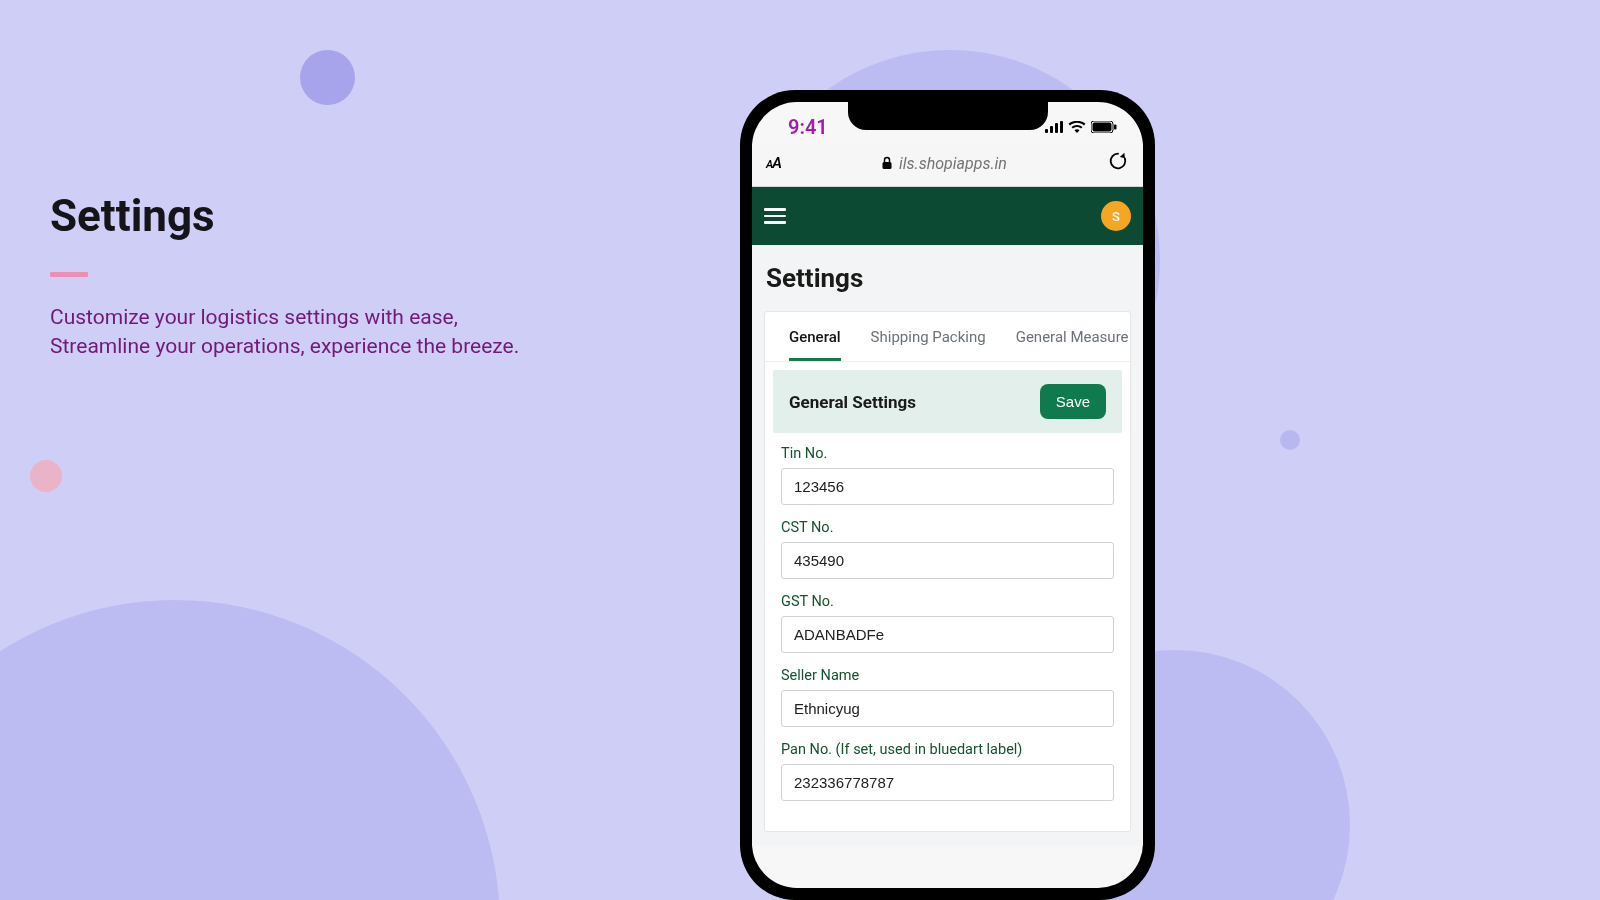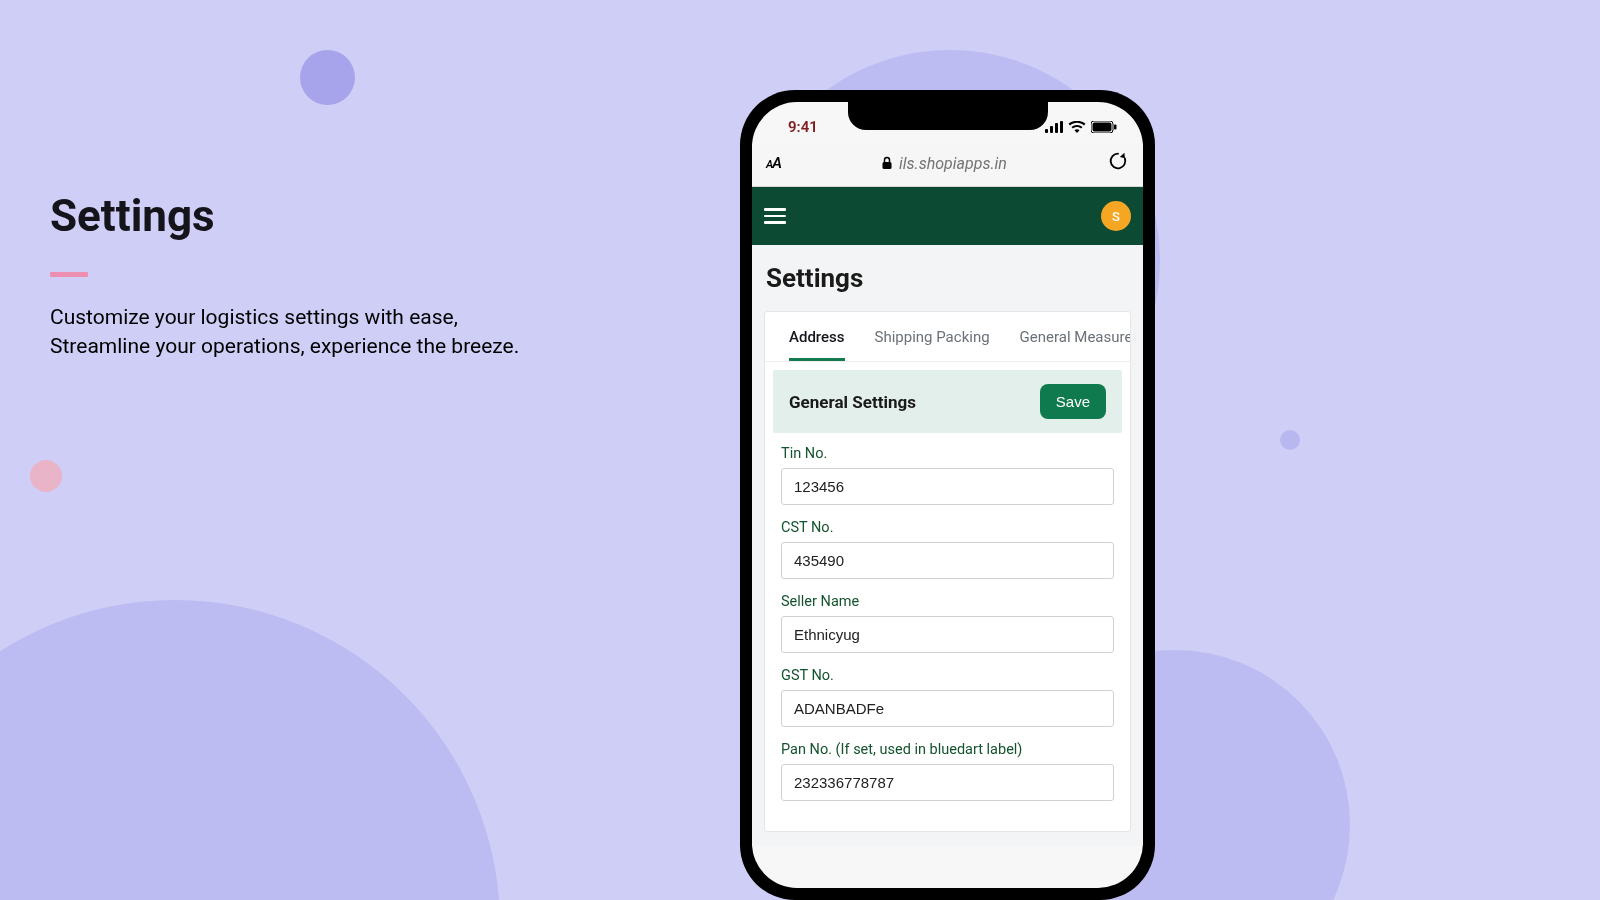--- a/index.html
+++ b/index.html
@@ -37,21 +37,21 @@
   .accent-bar {
     width: 38px;
     height: 5px;
     background: #ec8fb0;
     margin: 30px 0 26px 0;
     border-radius: 1px;
   }
   .desc {
     font-size: 21px;
     line-height: 1.4;
-    color: #000000;
+    color: #701a75;
   }
 
   
   .phone {
     position: absolute;
     top: 90px;
     left: 740px;
     width: 415px;
     height: 810px;
     background: #000;
@@ -79,22 +79,22 @@
     z-index: 10;
   }
 
   .status-bar {
     display: flex;
     justify-content: space-between;
     align-items: center;
     padding: 12px 26px 4px 36px;
     height: 42px;
     font-weight: 600;
-    font-size: 15px;
-    color: #7f1d1d;
+    font-size: 20px;
+    color: #a21caf;
   }
   .status-icons { display: flex; align-items: center; gap: 5px; }
   .status-icons svg { display:block; }
 
   .safari-bar {
     display: flex;
     align-items: center;
     justify-content: space-between;
     padding: 6px 14px 10px 14px;
     background: #f6f6f7;
@@ -228,48 +228,48 @@
       <div class="avatar">
         <span>S</span>
       </div>
     </div>
 
     <div class="page-body">
       <div class="page-title">Settings</div>
 
       <div class="card">
         <div class="tabs">
-          <div class="tab active">Address</div>
+          <div class="tab active">General</div>
           <div class="tab">Shipping Packing</div>
           <div class="tab">General Measure</div>
         </div>
 
         <div class="panel-head">
           <h3>General Settings</h3>
           <button class="save-btn">Save</button>
         </div>
 
         <div class="form">
           <div class="field">
             <label>Tin No.</label>
             <input type="text" value="123456" style="">
           </div>
           <div class="field">
             <label>CST No.</label>
             <input type="text" value="435490" style="">
           </div>
           <div class="field">
+            <label>GST No.</label>
+            <input type="text" value="ADANBADFe" style="">
+          </div>
+          <div class="field">
             <label>Seller Name</label>
             <input type="text" value="Ethnicyug" style="">
           </div>
           <div class="field">
-            <label>GST No.</label>
-            <input type="text" value="ADANBADFe" style="">
-          </div>
-          <div class="field">
             <label>Pan No. (If set, used in bluedart label)</label>
             <input type="text" value="232336778787" style="">
           </div>
         </div>
       </div>
     </div>
 
   </div>
 </div>
 

